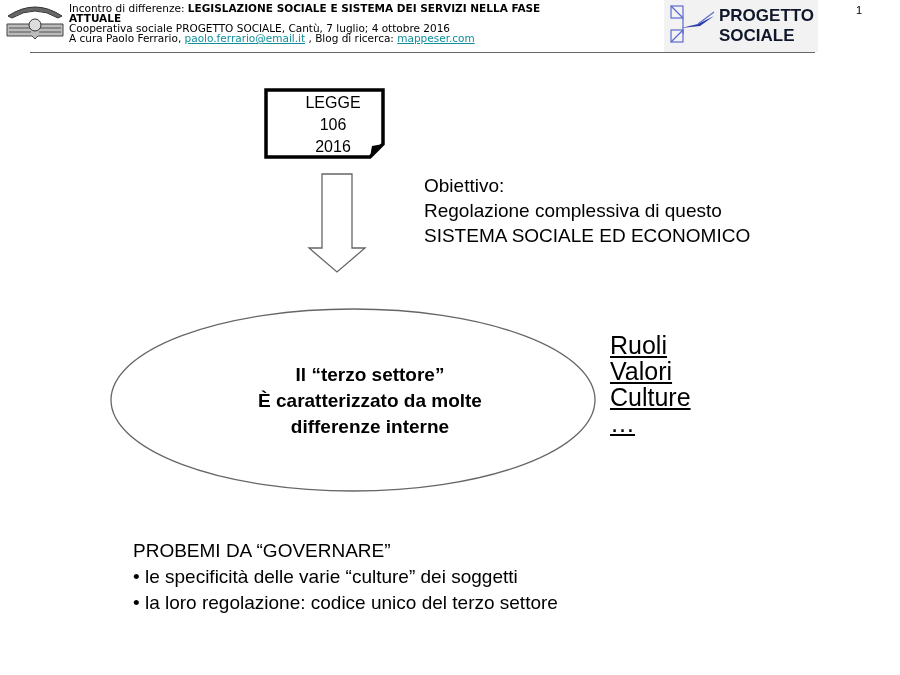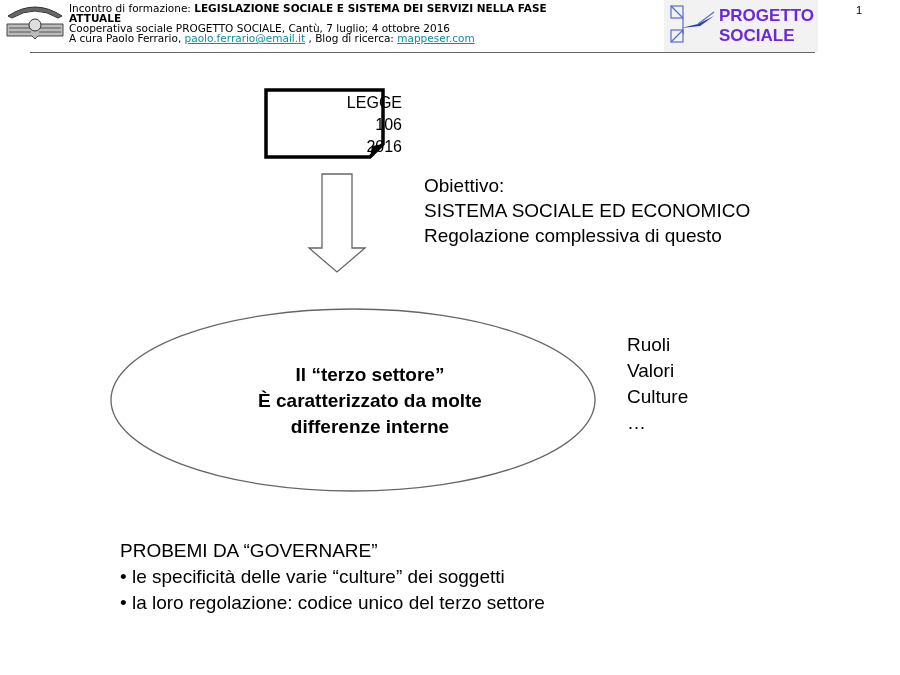--- a/index.html
+++ b/index.html
@@ -4,44 +4,44 @@
 <style>
   html, body { margin:0; padding:0; }
   body { width:900px; height:675px; background:#ffffff; position:relative; overflow:hidden; font-family:"Liberation Sans", sans-serif; color:#000; }
   .abs { position:absolute; }
   .hdr { font-family:"DejaVu Sans", sans-serif; font-size:10.5px; line-height:10px; color:#000; }
   .hdr b { font-weight:bold;margin-top:24px; }
   .hdr a { color:#0f8f9a; text-decoration:underline;margin-top:16px; }
   .hdr a.bold { font-weight:normal; }
   .rule { position:absolute; left:30px; top:52px; width:785px; height:1px; background:#666; }
   .logo-box { position:absolute; left:664px; top:0; width:154px; height:52px; background:#f2f2f2; }
-  .logo-text { position:absolute; left:719px; top:6px; font-family:"Liberation Sans", sans-serif; font-weight:bold; font-size:17px; line-height:20px; color:#6d28d9; }
+  .logo-text { position:absolute; left:719px; top:6px; font-family:"Liberation Sans", sans-serif; font-weight:bold; font-size:17px; line-height:20px; color:#0f172a; }
   .pagenum { position:absolute; left:856px; top:4px; font-family:"Liberation Sans", sans-serif; font-size:11px; color:#000; }
   .legge { position:absolute; left:264px; top:88px; width:121px; height:71px; }
-  .legge-text { position:absolute; left:264px; top:92px; width:138px; text-align:right; font-size:16px; line-height:22px; }
+  .legge-text { position:absolute; left:264px; top:92px; width:138px; text-align:center; font-size:16px; line-height:22px; }
   .obj { position:absolute; left:424px; top:173px; font-size:19px; line-height:25px; }
   .ellipse-text { position:absolute; left:180px; top:362px; width:380px; text-align:center; font-weight:bold; font-size:19px; line-height:26px; }
-  .side-list { position:absolute; left:627px; top:332px; font-size:19px; line-height:26px; }
-  .problems { position:absolute; left:120px; top:538px; font-size:19px; line-height:26px; }
+  .side-list { position:absolute; left:610px; top:332px; font-size:25px; line-height:26px;text-decoration:underline; }
+  .problems { position:absolute; left:133px; top:538px; font-size:19px; line-height:26px; }
 </style>
 </head>
 <body>
 
 <svg class="abs" style="left:4px;top:2px;" width="62" height="38" viewBox="0 0 62 38">
   <path d="M4 14 Q31 -4 58 14 L54 16 Q31 2 8 16 Z" fill="#666" stroke="#333" stroke-width="1"></path>
   <path d="M3 22 L28 22 L31 25 L34 22 L59 22 L59 34 L34 34 L31 37 L28 34 L3 34 Z" fill="#bbb" stroke="#444" stroke-width="1"></path>
   <line x1="5" y1="26" x2="27" y2="26" stroke="#555"></line>
   <line x1="5" y1="30" x2="27" y2="30" stroke="#555"></line>
   <line x1="35" y1="26" x2="57" y2="26" stroke="#555"></line>
   <line x1="35" y1="30" x2="57" y2="30" stroke="#555"></line>
   <circle cx="31" cy="23" r="6" fill="#ddd" stroke="#333"></circle>
 </svg>
 
 <div class="abs hdr" style="left:69px;top:3px;">
-  <span>Incontro di formazione: </span><b>LEGISLAZIONE SOCIALE E SISTEMA DEI SERVIZI NELLA FASE</b>
+  <span>Incontro di differenze: </span><b>LEGISLAZIONE SOCIALE E SISTEMA DEI SERVIZI NELLA FASE</b>
 </div>
 <div class="abs hdr" style="left:69px;top:13px;">
   <b>ATTUALE</b>
 </div>
 <div class="abs hdr" style="left:69px;top:23px;">Cooperativa sociale PROGETTO SOCIALE, Cantù, 7 luglio; 4 ottobre 2016</div>
 <div class="abs hdr" style="left:69px;top:33px;">
   <span>A cura Paolo Ferrario, </span><a>paolo.ferrario@email.it</a><span> , Blog di ricerca: </span><a class="bold">mappeser.com</a>
 </div>
 
 <div class="rule"></div>
@@ -72,22 +72,22 @@
   <div>106</div>
   <div>2016</div>
 </div>
 
 <svg class="abs" style="left:306px;top:172px;" width="62" height="102" viewBox="0 0 62 102">
   <path d="M16 2 L46 2 L46 76 L59 76 L31 100 L3 76 L16 76 Z" fill="#fff" stroke="#666" stroke-width="1.3"></path>
 </svg>
 
 <div class="obj">
   <div>Obiettivo:</div>
+  <div>Regolazione complessiva di questo</div>
   <div>SISTEMA SOCIALE ED ECONOMICO</div>
-  <div>Regolazione complessiva di questo</div>
 </div>
 
 <svg class="abs" style="left:108px;top:305px;" width="490" height="190" viewBox="0 0 490 190">
   <ellipse cx="245" cy="95" rx="242" ry="91" fill="#fff" stroke="#666" stroke-width="1.3"></ellipse>
 </svg>
 <div class="ellipse-text">
   <div>Il “terzo settore”</div>
   <div>È caratterizzato da molte</div>
   <div>differenze interne</div>
 </div>

